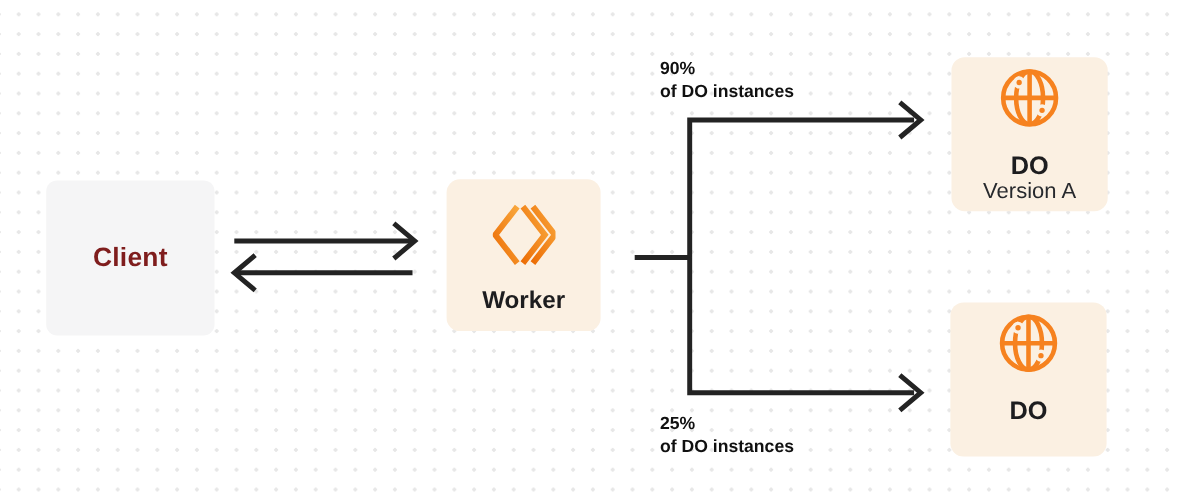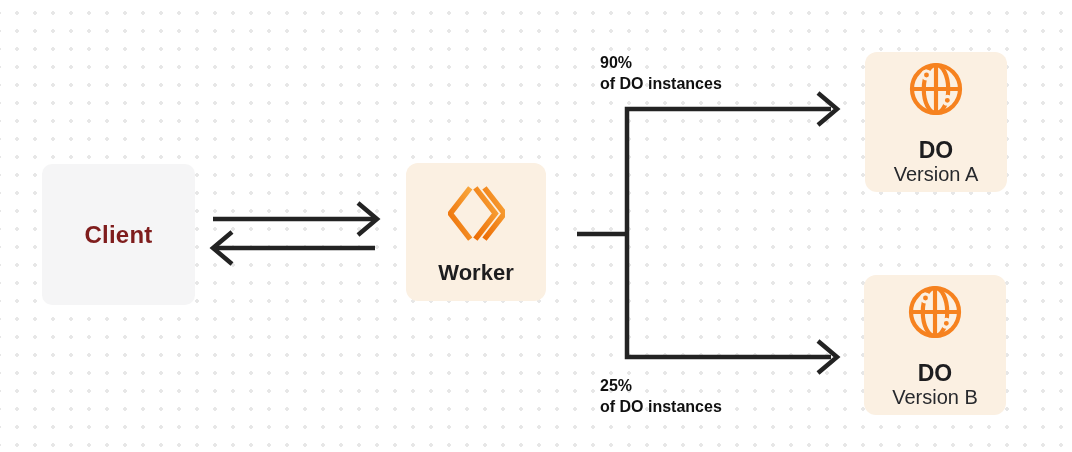--- a/index.html
+++ b/index.html
@@ -180,16 +180,15 @@
       <g fill="none" stroke="#f6821f" stroke-width="4.6" stroke-linecap="butt">
         <circle cx="32" cy="32" r="26.5"></circle>
         <ellipse cx="32" cy="32" rx="13.5" ry="26.5"></ellipse>
         <line x1="32" y1="5.5" x2="32" y2="58.5"></line>
         <line x1="5.5" y1="32" x2="58.5" y2="32"></line>
       </g>
       <circle cx="21.5" cy="16.5" r="4.4" fill="#f6821f" stroke="#fbf0e2" stroke-width="3.4"></circle>
       <circle cx="44.5" cy="44.5" r="4.4" fill="#f6821f" stroke="#fbf0e2" stroke-width="3.4"></circle>
     </svg>
     <span class="node-title">DO</span>
-    <span class="node-subtitle">Version B</span>
   </div>
 
 </div>
 
 </body></html>

